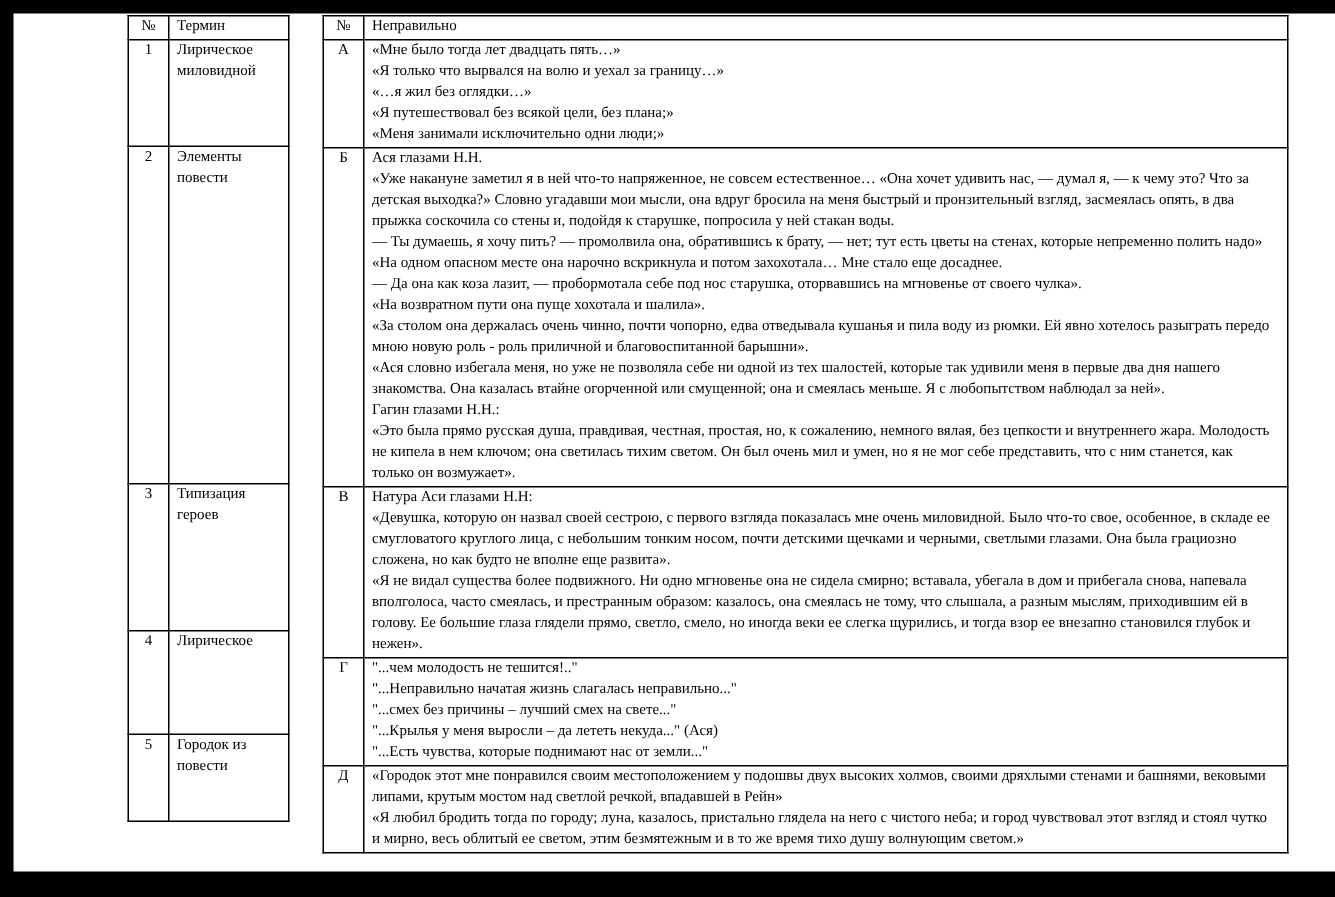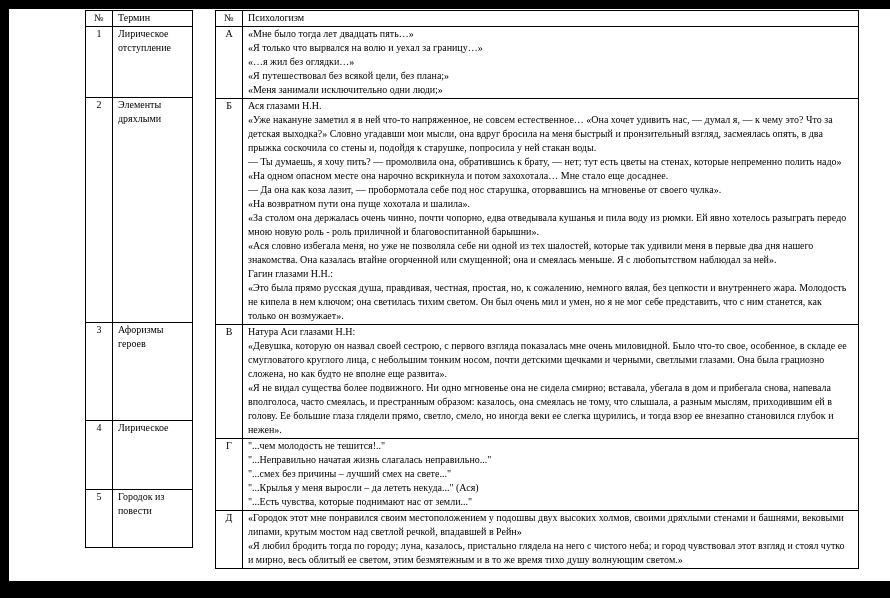--- a/index.html
+++ b/index.html
@@ -38,46 +38,46 @@
   <div class="content">
 
     <table>
       <tbody>
         <tr class="h0">
           <th class="num">№</th>
           <th class="term">Термин</th>
         </tr>
         <tr class="h1">
           <td class="num">1</td>
-          <td class="term">Лирическое отступление</td>
+          <td class="term">Лирическое миловидной</td>
         </tr>
         <tr class="h2">
           <td class="num">2</td>
-          <td class="term">Элементы дряхлыми</td>
+          <td class="term">Элементы повести</td>
         </tr>
         <tr class="h3">
           <td class="num">3</td>
-          <td class="term">Афоризмы героев</td>
+          <td class="term">Типизация героев</td>
         </tr>
         <tr class="h4">
           <td class="num">4</td>
           <td class="term">Лирическое</td>
         </tr>
         <tr class="h5">
           <td class="num">5</td>
           <td class="term">Городок из повести</td>
         </tr>
       </tbody>
     </table>
 
     <table>
       <tbody>
         <tr class="h0">
           <th class="num">№</th>
-          <th class="defcol">Психологизм</th>
+          <th class="defcol">Неправильно</th>
         </tr>
         <tr class="h1">
           <td class="num">А</td>
           <td class="defcol def">«Мне было тогда лет двадцать пять…»
 «Я только что вырвался на волю и уехал за границу…»
 «…я жил без оглядки…»
 «Я путешествовал без всякой цели, без плана;»
 «Меня занимали исключительно одни люди;»</td>
         </tr>
         <tr class="h2">

